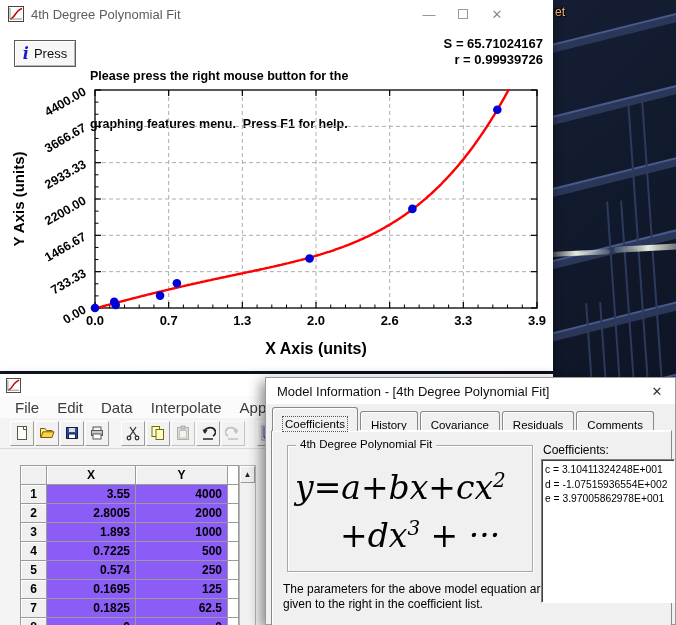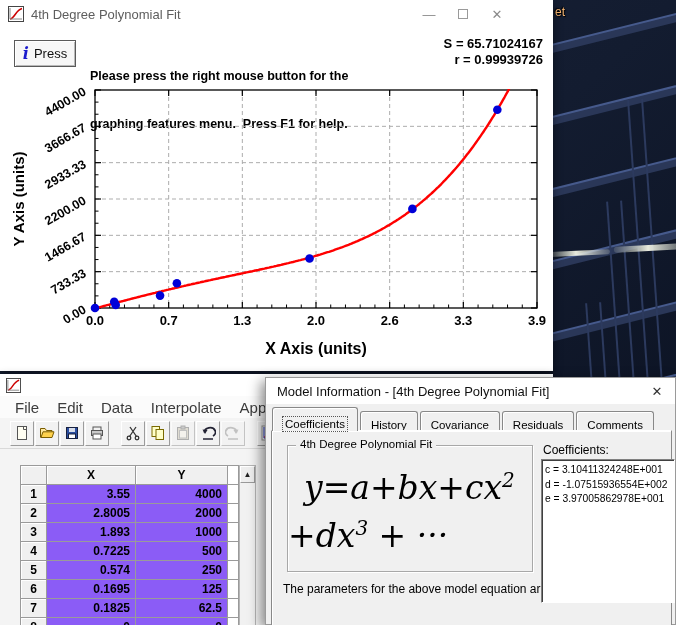--- a/index.html
+++ b/index.html
@@ -68,22 +68,22 @@
     box-shadow:inset 1px 1px 0 #fff;display:flex;align-items:flex-end;justify-content:center;}
   .tab.active{height:24px;position:relative;z-index:2;font-weight:normal;}
   .tab.active .tlabel{outline:1px dotted #555;padding:1px 2px;}
   .tabpanel{position:absolute;left:5px;top:52px;width:401px;height:196px;background:#f0f0f0;
     border:1px solid #888;border-top-color:#fff;box-shadow:inset 1px 1px 0 #fff;}
   .groupbox{position:absolute;left:15px;top:14px;width:246px;height:127px;
     border:1px solid #a8a8a8;box-shadow:inset 1px 1px 0 #fff,1px 1px 0 #fff;}
   .gb-label{position:absolute;left:8px;top:-8px;background:#f0f0f0;padding:0 4px;font-size:11.5px;color:#000;}
   .equation{font-family:"DejaVu Serif",serif;font-style:italic;color:#000;
     font-size:33px;line-height:40px;margin-top:14px;}
-  .equation .l1{padding-left:16px;margin-top:12px;}
-  .equation .l2{}
+  .equation .l1{padding-left:7px;margin-top:12px;}
+  .equation .l2{padding-left:52px;}
   .equation sup{font-size:20px;}
   .dlg-note{position:absolute;left:11px;top:151px;font-size:12px;color:#000;line-height:15px;}
   .coef-label{position:absolute;left:271px;top:12px;font-size:12px;color:#000000;}
   .coef-list{position:absolute;left:269px;top:28px;width:134px;height:144px;background:#fff;
     border:1px solid #808080;border-right-color:#fff;border-bottom-color:#fff;
     box-shadow:inset 1px 1px 0 #404040;font-size:10.3px;line-height:14.5px;
     padding:3px 1px 0 3px;overflow:hidden;white-space:nowrap;}
 </style>
 </head>
 <body>
@@ -479,20 +479,21 @@
     <div class="tabpanel">
       <div class="groupbox">
         <span class="gb-label">4th Degree Polynomial Fit</span>
         <div class="equation">
           <div class="l1"><span>y=a+bx+cx</span><sup>2</sup></div>
           <div class="l2"><span>+dx</span><sup>3</sup><span> + ···</span></div>
         </div>
       </div>
       <div class="dlg-note">
         <div>The parameters for the above model equation are</div>
+        <div>given to the right in the coefficient list.</div>
       </div>
       <div class="coef-label">Coefficients:</div>
       <div class="coef-list" id="coefList">
           <div>c =  3.10411324248E+001</div>
           <div>d =  -1.07515936554E+002</div>
           <div>e =  3.97005862978E+001</div>
         </div>
     </div>
   </div>
 

